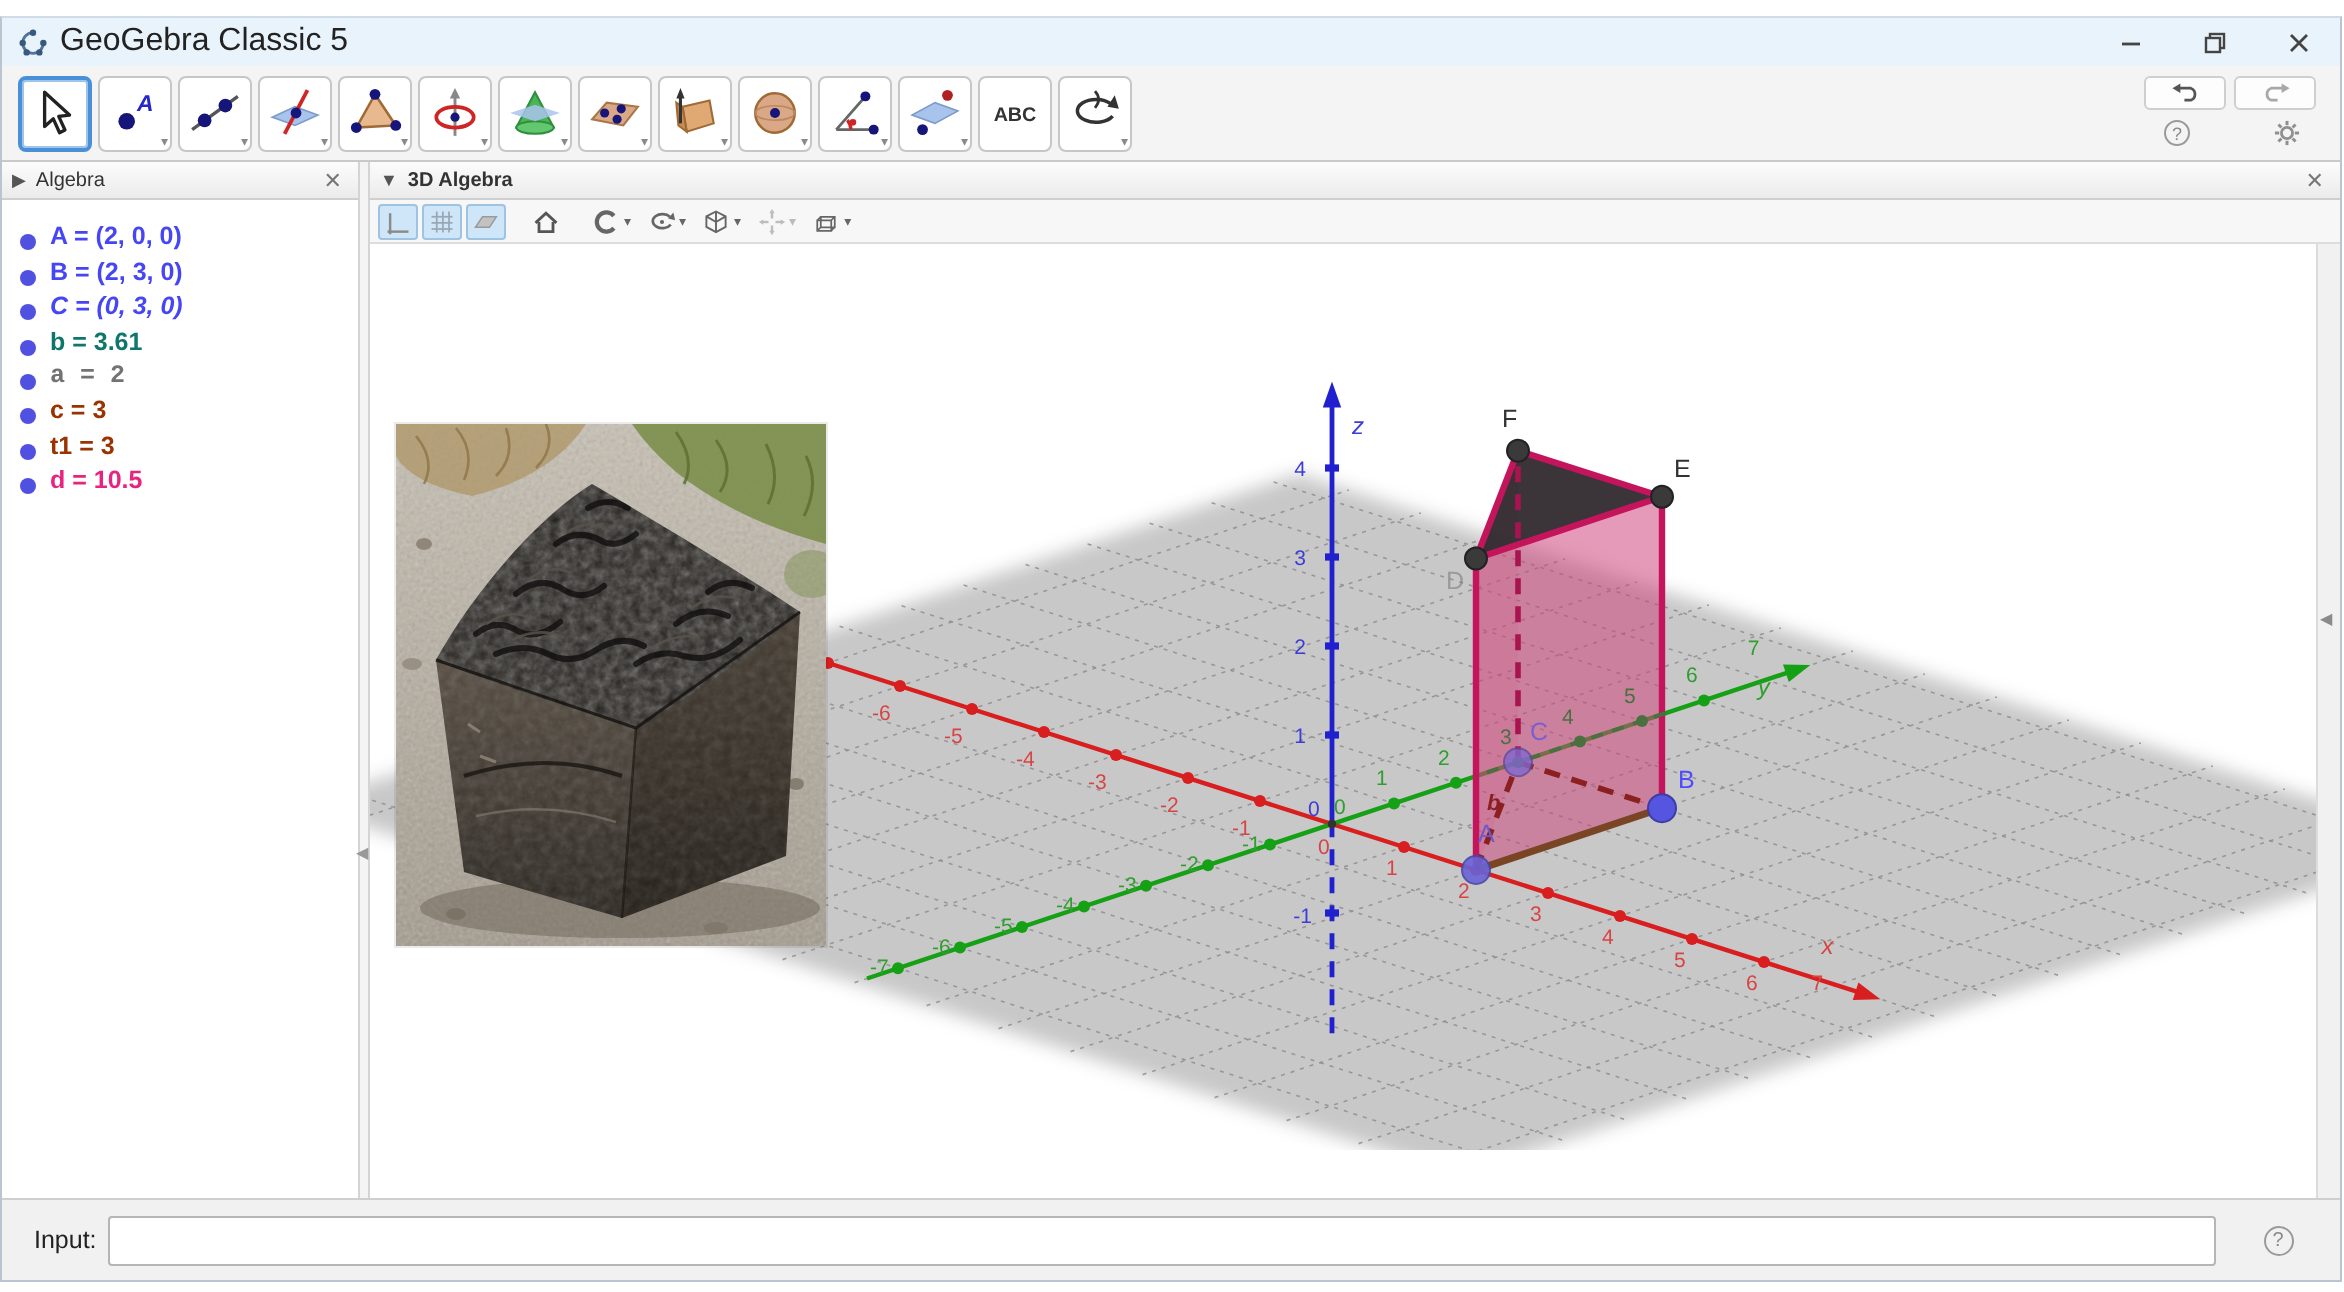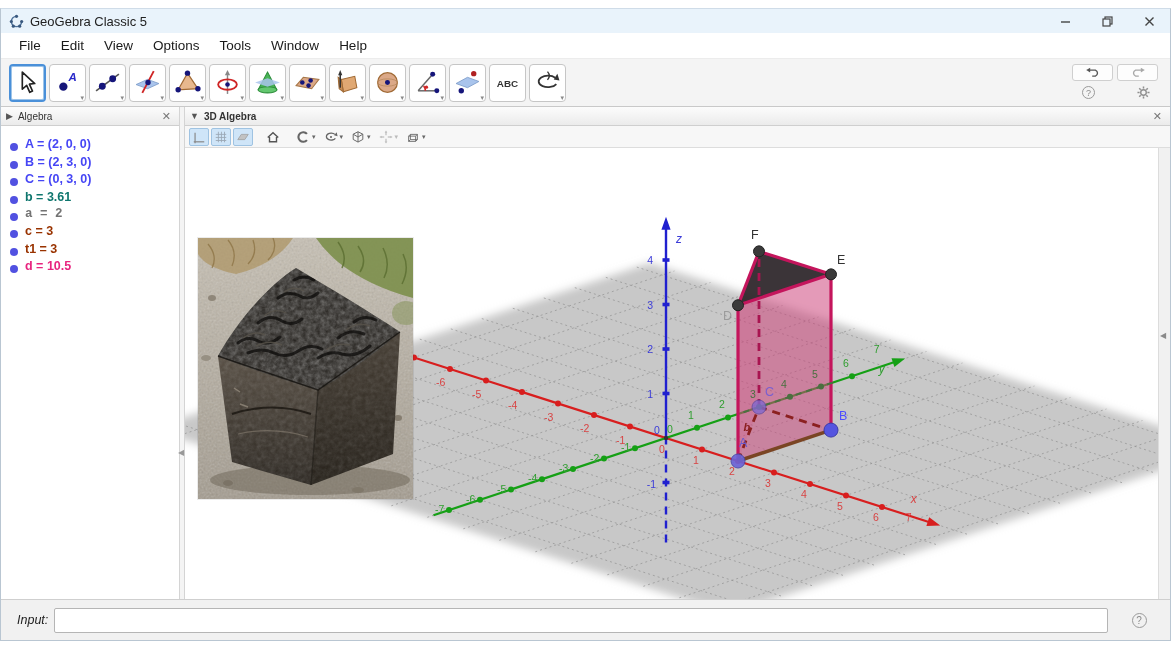--- a/index.html
+++ b/index.html
@@ -2,21 +2,21 @@
 <html><head>
 <meta charset="utf-8">
 <style>
   html,body{margin:0;padding:0;background:#fff;width:1172px;height:646px;overflow:hidden;
     font-family:"Liberation Sans",sans-serif;}
   *{box-sizing:border-box;}
   .app{position:absolute;left:0;top:8px;width:1171px;height:633px;border:1px solid #b9c6d2;border-top:1px solid #cfdce8;background:#fff;display:flex;flex-direction:column;}
   
   .titlebar{height:24px;background:#e9f3fb;display:flex;align-items:center;padding-left:8px;flex:0 0 auto;}
   .titlebar .logo{width:15px;height:15px;margin-right:6px;flex:0 0 auto;}
-  .titlebar .title{font-size:13px;color:#222;}
+  .titlebar .title{font-size:16px;color:#222;}
   .win-controls{margin-left:auto;display:flex;height:100%;}
   .win-btn{width:42px;height:100%;display:flex;align-items:center;justify-content:center;cursor:default;}
   
   .menubar{height:26px;background:#fff;display:flex;align-items:center;padding-left:8px;flex:0 0 auto;border-bottom:1px solid #ececec;}
   .menu-item{font-size:13.5px;color:#1a1a1a;padding:3px 10px;cursor:default;}
   
   .toolbar{height:48px;background:#f4f4f4;border-bottom:1px solid #c9c9c9;display:flex;align-items:center;padding-left:8px;flex:0 0 auto;position:relative;}
   .toolbtn{width:37px;height:38px;background:#fff;border:1px solid #c6c6c6;border-radius:4px;margin-right:3px;position:relative;display:flex;align-items:center;justify-content:center;cursor:default;}
   .toolbtn svg{width:27px;height:27px;}
   .toolbtn.selected{border:2px solid #4a90d9;box-shadow:0 0 0 1px #9ec4e8 inset;}
@@ -50,21 +50,21 @@
   .sb-gap{width:6px;}
   
   .vp-row{flex:1 1 auto;display:flex;min-height:0;}
   .viewport{position:relative;flex:1 1 auto;background:#fff;overflow:hidden;}
   .viewport svg.scene{position:absolute;left:0;top:0;}
   .photo{position:absolute;box-shadow:0 0 0 1px rgba(0,0,0,0.08);}
   .rail{width:12px;flex:0 0 auto;background:#f1f1f1;border-left:1px solid #dcdcdc;position:relative;}
   .rail .handle{position:absolute;left:1px;top:183px;font-size:8px;color:#8a8a8a;}
   
   .inputbar{height:41px;background:#f1f1f1;border-top:1px solid #cfcfcf;display:flex;align-items:center;padding:0 0 0 16px;flex:0 0 auto;}
-  .inputbar label{font-size:12.5px;color:#222;margin-right:6px;font-style:italic;}
+  .inputbar label{font-size:12.5px;color:#222;margin-right:6px;}
   .inputbar input{flex:1 1 auto;height:25px;border:1px solid #b5b5b5;border-radius:2px;background:#fff;font-size:13px;padding:0 6px;outline:none;}
   .input-help{width:62px;flex:0 0 auto;display:flex;align-items:center;justify-content:center;}
   .help-circle{width:15px;height:15px;border:1.4px solid #9a9a9a;border-radius:50%;color:#8a8a8a;font-size:10px;display:flex;align-items:center;justify-content:center;}
   text{font-family:"Liberation Sans",sans-serif;}
 </style>
 </head>
 <body>
 
 <div class="app">
 
@@ -91,29 +91,20 @@
           </svg>
       </div>
       <div class="win-btn">
         <svg width="11" height="11" viewBox="0 0 11 11">
             <path d="M1.5 1.5 L9.5 9.5 M9.5 1.5 L1.5 9.5" stroke="#444" stroke-width="1.4"></path>
           </svg>
       </div>
     </div>
   </div>
 
-  <div class="menubar" id="menubar">
-      <div class="menu-item">File</div>
-      <div class="menu-item">Edit</div>
-      <div class="menu-item">View</div>
-      <div class="menu-item">Options</div>
-      <div class="menu-item">Tools</div>
-      <div class="menu-item">Window</div>
-      <div class="menu-item">Help</div>
-    </div>
 
   <div class="toolbar">
     <div id="toolbuttons" style="display:flex;">
         <div class="toolbtn selected">
           <svg viewBox="0 0 26 26">
             <path d="M8 3 L8 19.5 L12.2 15.8 L15.2 22.5 L17.8 21.2 L14.8 14.6 L20 14 Z" fill="#fff" stroke="#222" stroke-width="1.6" stroke-linejoin="round"></path>
           </svg>
         </div>
         <div class="toolbtn">
           <svg viewBox="0 0 26 26">
@@ -269,21 +260,21 @@
           <div class="alg-row">
             <span class="alg-dot"></span>
             <span class="alg-text" style="color: rgb(70, 70, 245);">A = (2, 0, 0)</span>
           </div>
           <div class="alg-row">
             <span class="alg-dot"></span>
             <span class="alg-text" style="color: rgb(70, 70, 245);">B = (2, 3, 0)</span>
           </div>
           <div class="alg-row">
             <span class="alg-dot"></span>
-            <span class="alg-text" style="color: rgb(70, 70, 245);">C = (0, 3, 0)</span>
+            <span class="alg-text" style="color: rgb(70, 70, 245); font-style: italic;">C = (0, 3, 0)</span>
           </div>
           <div class="alg-row">
             <span class="alg-dot"></span>
             <span class="alg-text" style="color: #0f766e;">b = 3.61</span>
           </div>
           <div class="alg-row">
             <span class="alg-dot"></span>
             <span class="alg-text" style="color: #737373; font-family: Liberation Mono, monospace;">a = 2</span>
           </div>
           <div class="alg-row">

